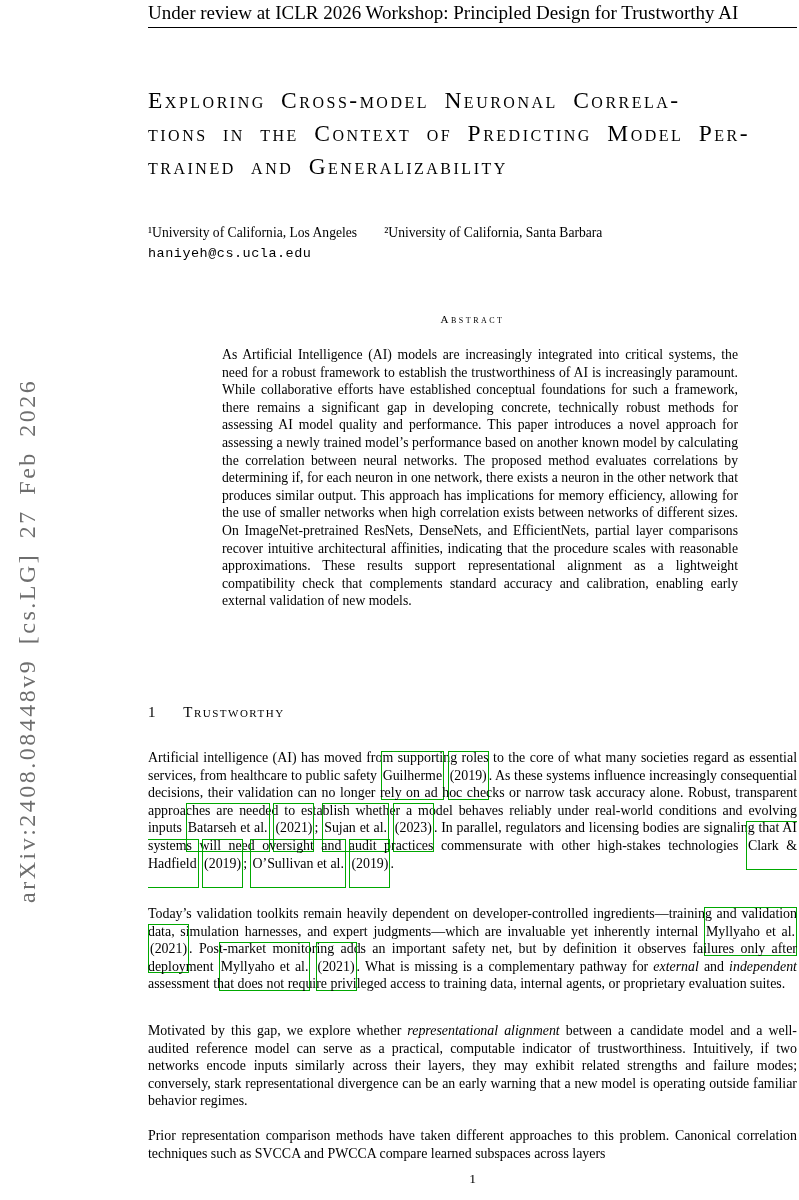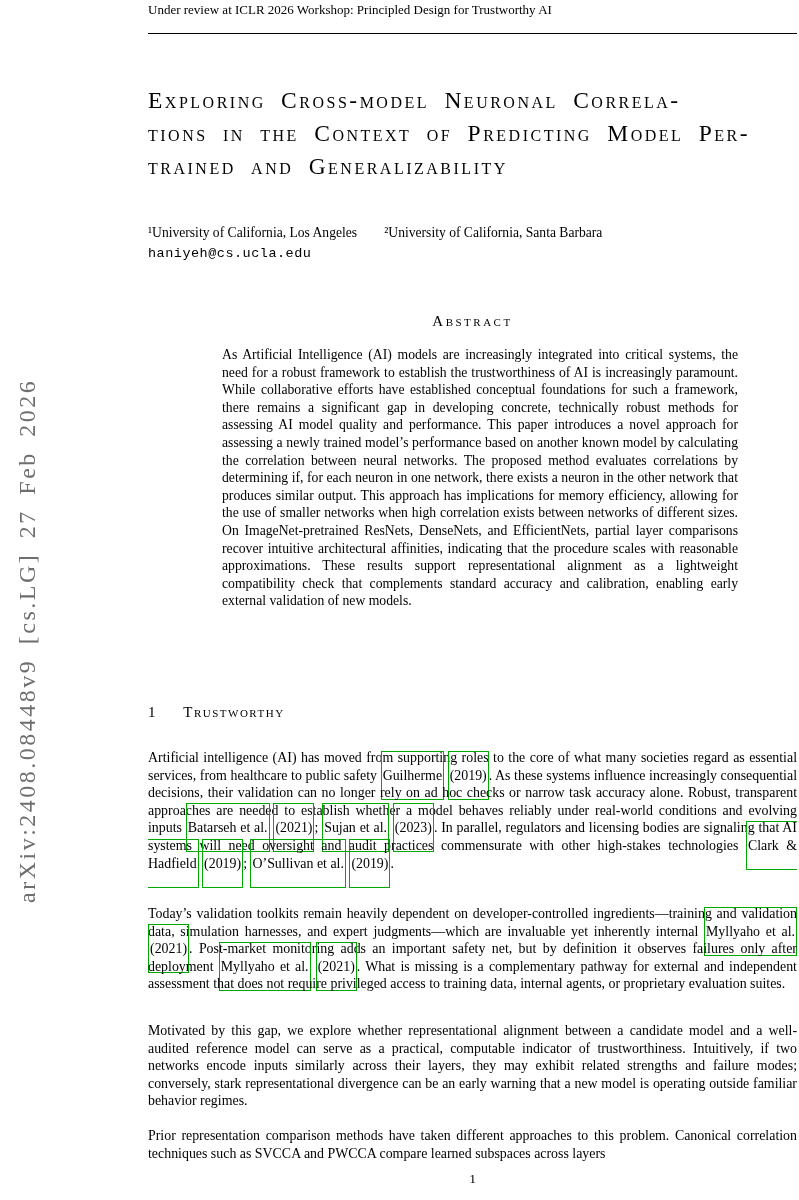--- a/index.html
+++ b/index.html
@@ -4,42 +4,42 @@
 <style>
   * { margin:0; padding:0; box-sizing:border-box; }
   :root { --cite:#00A800; --arxiv:#6E6E6E; }
   html,body { background:#ffffff; }
   .page {
     position:relative; width:799px; height:1200px; background:#fff;
     font-family:"Liberation Serif", serif; color:#000; overflow:hidden;
   }
   .header-note {
     position:absolute; left:148px; top:2px; width:649px;
-    font-size:13px; padding-bottom:15px; border-bottom:1.2px solid #000;
+    font-size:19px; padding-bottom:3px; border-bottom:1.2px solid #000;
   }
   .paper-title {
     position:absolute; left:148px; top:84px; width:640px;
     font-variant:small-caps; font-size:23.5px; line-height:33px;
     letter-spacing:2.5px; word-spacing:7px;
   }
   .authors {
     position:absolute; left:148px; top:202px; width:649px;
     font-weight:bold; font-size:14px;
   }
   .affiliations {
     position:absolute; left:148px; top:225px; width:649px; font-size:13.6px;
   }
   .email {
     position:absolute; left:148px; top:246px; width:649px;
     font-family:"Liberation Mono","DejaVu Sans Mono",monospace;
     font-size:13.5px; letter-spacing:0.5px;
   }
   .abstract-heading {
     position:absolute; left:148px; top:313px; width:649px; text-align:center;
-    font-variant:small-caps; font-size:15px; letter-spacing:2.5px;
+    font-variant:small-caps; font-size:11px; letter-spacing:2.5px;
   }
   .abstract-body {
     position:absolute; left:222px; top:346px; width:516px;
     font-size:13.7px; line-height:17.6px; text-align:justify;
   }
   .section-heading {
     position:absolute; left:148px; top:704px; width:649px; font-size:15px;
   }
   .section-heading .sec-num { display:inline-block; }
   .section-heading .sec-title {
@@ -47,21 +47,21 @@
   }
   .body-par {
     position:absolute; left:148px; width:649px;
     font-size:13.9px; line-height:17.6px; text-align:justify;
   }
   .par-1 { top:749px; }
   .par-2 { top:905px; }
   .par-3 { top:1022px; }
   .par-4 { top:1127px; }
   .cite { border:1px solid var(--cite); padding:16px 1px; }
-  .em { }
+  .em { font-style:italic; }
   .arxiv-watermark {
     position:absolute; left:14px; top:903px;
     transform:rotate(-90deg); transform-origin:0 0;
     white-space:nowrap; color:var(--arxiv);
     font-size:24px; letter-spacing:2.5px; word-spacing:6px;
   }
   .page-number {
     position:absolute; left:148px; top:1171px; width:649px;
     text-align:center; font-size:13.5px;
   }

